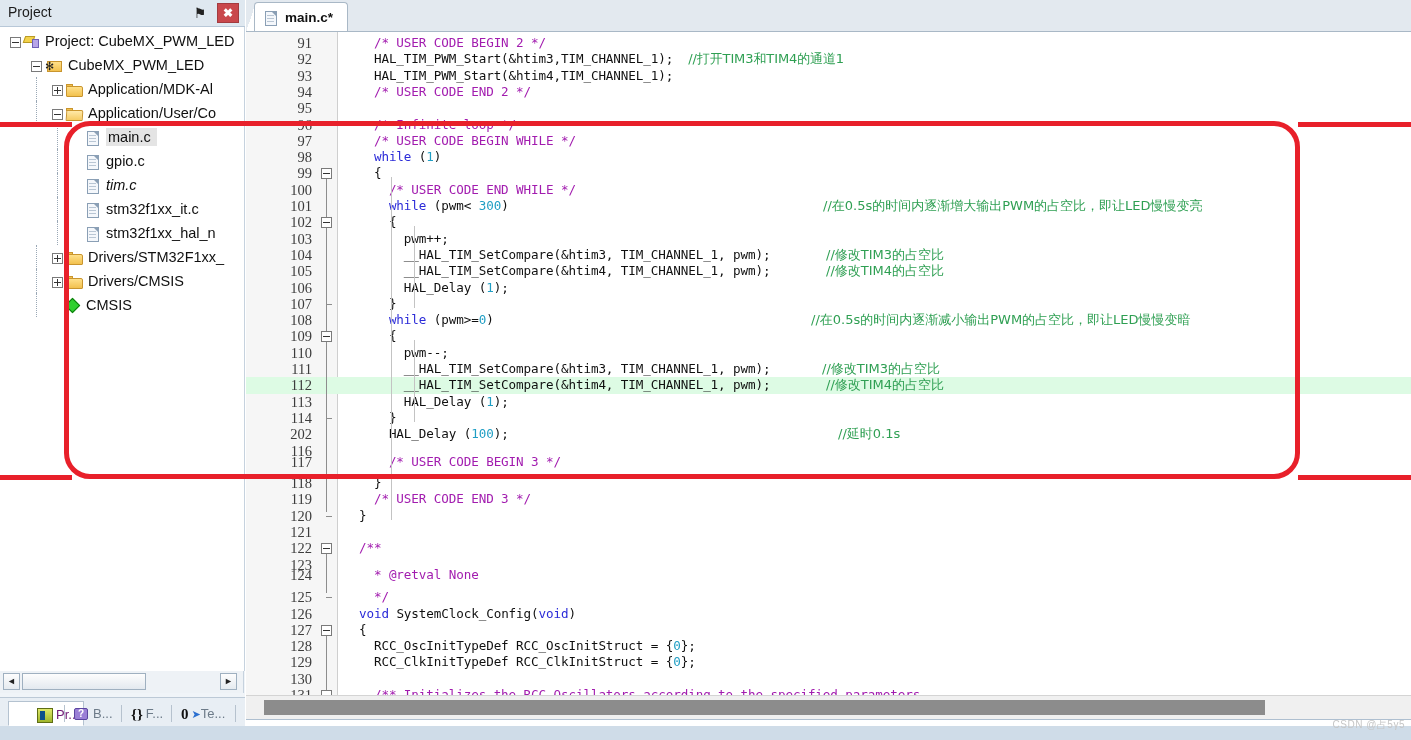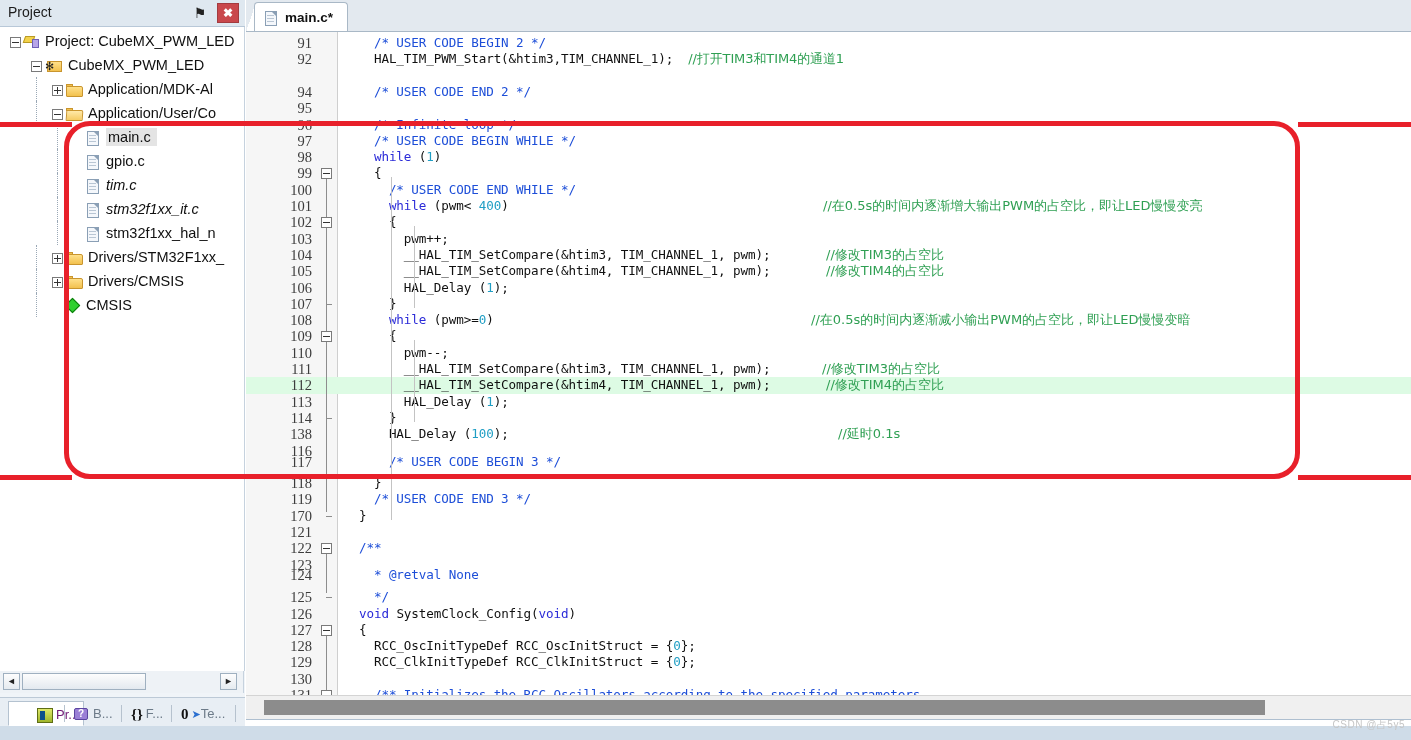--- a/index.html
+++ b/index.html
@@ -442,21 +442,21 @@
   }
   .codetext {
     position: absolute;
     left: 98px;
     line-height: 16.3px;
     color: #101010;
     font-family: "DejaVu Sans Mono", monospace;
     font-size: 12.6px;
     letter-spacing: -0.1px;
   }
-  .cmt { color: #1d4ed8; }
+  .cmt { color: #a21caf; }
   .kw  { color: #2b2bd8; }
   .num { color: #1f9ec4; }
 
   .fold-box {
     position: absolute;
     left: 75px;
     width: 11px; height: 11px;
     border: 1px solid #7a7a7a;
     background: #ffffff;
     box-sizing: border-box;
@@ -613,21 +613,21 @@
         </div>
         <div class="guide" style="left: 57px; top: 98px; height: 24px;"></div>
         <div class="tree-row" style="position: absolute; left: 0px; top: 122px; width: 244px;">
           <div style="position: absolute; left: 73px; top: 0px; white-space: nowrap;"><span class="expander none"></span><span class="icon-file"><span class="pg"></span><span class="ln" style="top:4px"></span><span class="ln" style="top:7px"></span><span class="ln" style="top:10px"></span></span><span class="tree-label">gpio.c</span></div>
         </div>
         <div class="guide" style="left: 57px; top: 122px; height: 24px;"></div>
         <div class="tree-row" style="position: absolute; left: 0px; top: 146px; width: 244px;">
           <div style="position: absolute; left: 73px; top: 0px; white-space: nowrap; font-style: italic;"><span class="expander none"></span><span class="icon-file"><span class="pg"></span><span class="ln" style="top:4px"></span><span class="ln" style="top:7px"></span><span class="ln" style="top:10px"></span></span><span class="tree-label">tim.c</span></div>
         </div>
         <div class="guide" style="left: 57px; top: 146px; height: 24px;"></div>
-        <div class="tree-row" style="position: absolute; left: 0px; top: 170px; width: 244px; font-style: italic;">
+        <div class="tree-row" style="position: absolute; left: 0px; top: 170px; width: 244px;">
           <div style="position: absolute; left: 73px; top: 0px; white-space: nowrap;"><span class="expander none"></span><span class="icon-file"><span class="pg"></span><span class="ln" style="top:4px"></span><span class="ln" style="top:7px"></span><span class="ln" style="top:10px"></span></span><span class="tree-label">stm32f1xx_it.c</span></div>
         </div>
         <div class="guide" style="left: 57px; top: 170px; height: 24px;"></div>
         <div class="tree-row" style="position: absolute; left: 0px; top: 194px; width: 244px;">
           <div style="position: absolute; left: 73px; top: 0px; white-space: nowrap;"><span class="expander none"></span><span class="icon-file"><span class="pg"></span><span class="ln" style="top:4px"></span><span class="ln" style="top:7px"></span><span class="ln" style="top:10px"></span></span><span class="tree-label">stm32f1xx_hal_n</span></div>
         </div>
         <div class="guide" style="left: 57px; top: 194px; height: 24px;"></div>
         <div class="tree-row" style="position: absolute; left: 0px; top: 218px; width: 244px;">
           <div style="position: absolute; left: 52px; top: 0px; white-space: nowrap;"><span class="expander plus"></span><span class="icon-folder"><span class="f-tab"></span><span class="f-body"></span></span><span class="tree-label">Drivers/STM32F1xx_</span></div>
         </div>
@@ -673,47 +673,48 @@
         </span><span>main.c*</span>
       </div>
     </div>
 
     <div id="code-view">
       <div id="gutter-bg"></div>
       <div id="fold-bg"></div>
       <div id="fold-sep"></div>
     <div class="code-line" style="top: 3px;"><span class="lineno">91</span><span class="codetext"><span class="cmt">    /* USER CODE BEGIN 2 */</span></span></div>
         <div class="code-line" style="top: 19.3px;"><span class="lineno">92</span><span class="codetext"><span>    HAL_TIM_PWM_Start(&amp;htim3,TIM_CHANNEL_1);  </span><span class="cmt cn">//打开TIM3和TIM4的通道1</span></span></div>
+        <div class="code-line" style="top: 35.6px;"><span class="lineno">93</span><span class="codetext"><span>    HAL_TIM_PWM_Start(&amp;htim4,TIM_CHANNEL_1);</span></span></div>
         <div class="code-line" style="top: 51.9px;"><span class="lineno">94</span><span class="codetext"><span class="cmt">    /* USER CODE END 2 */</span></span></div>
         <div class="code-line" style="top: 68.2px;"><span class="lineno">95</span><span class="codetext"><span></span></span></div>
         <div class="code-line" style="top: 84.5px;"><span class="lineno">96</span><span class="codetext"><span class="cmt">    /* Infinite loop */</span></span></div>
         <div class="code-line" style="top: 100.8px;"><span class="lineno">97</span><span class="codetext"><span class="cmt">    /* USER CODE BEGIN WHILE */</span></span></div>
         <div class="code-line" style="top: 117.1px;"><span class="lineno">98</span><span class="codetext"><span class="kw">    while</span><span> (</span><span class="num">1</span><span>)</span></span></div>
         <div class="code-line" style="top: 133.4px;"><span class="lineno">99</span><span class="codetext"><span>    {</span></span></div>
         <div class="code-line" style="top: 149.7px;"><span class="lineno">100</span><span class="codetext"><span class="cmt">      /* USER CODE END WHILE */</span></span></div>
-        <div class="code-line" style="top: 166px;"><span class="lineno">101</span><span class="codetext"><span class="kw">      while</span><span> (pwm&lt; </span><span class="num">400</span><span>)</span></span></div>
+        <div class="code-line" style="top: 166px;"><span class="lineno">101</span><span class="codetext"><span class="kw">      while</span><span> (pwm&lt; </span><span class="num">300</span><span>)</span></span></div>
         <div class="code-line" style="top: 182.3px;"><span class="lineno">102</span><span class="codetext"><span>      {</span></span></div>
         <div class="code-line" style="top: 198.6px;"><span class="lineno">103</span><span class="codetext"><span>        pwm++;</span></span></div>
         <div class="code-line" style="top: 214.9px;"><span class="lineno">104</span><span class="codetext"><span>        __HAL_TIM_SetCompare(&amp;htim3, TIM_CHANNEL_1, pwm);</span></span></div>
         <div class="code-line" style="top: 231.2px; padding-left: 28px;"><span class="lineno">105</span><span class="codetext"><span>        __HAL_TIM_SetCompare(&amp;htim4, TIM_CHANNEL_1, pwm);</span></span></div>
         <div class="code-line" style="top: 247.5px;"><span class="lineno">106</span><span class="codetext"><span>        HAL_Delay (</span><span class="num">1</span><span>);</span></span></div>
         <div class="code-line" style="top: 263.8px;"><span class="lineno">107</span><span class="codetext"><span>      }</span></span></div>
         <div class="code-line" style="top: 280.1px;"><span class="lineno">108</span><span class="codetext"><span class="kw">      while</span><span> (pwm&gt;=</span><span class="num">0</span><span>)</span></span></div>
         <div class="code-line" style="top: 296.4px;"><span class="lineno">109</span><span class="codetext"><span>      {</span></span></div>
         <div class="code-line" style="top: 312.7px;"><span class="lineno">110</span><span class="codetext"><span>        pwm--;</span></span></div>
         <div class="code-line" style="top: 329px;"><span class="lineno">111</span><span class="codetext"><span>        __HAL_TIM_SetCompare(&amp;htim3, TIM_CHANNEL_1, pwm);</span></span></div>
         <div class="code-line hl" style="top: 345.3px;"><span class="lineno">112</span><span class="codetext"><span>        __HAL_TIM_SetCompare(&amp;htim4, TIM_CHANNEL_1, pwm);</span></span></div>
         <div class="code-line" style="top: 361.6px;"><span class="lineno">113</span><span class="codetext"><span>        HAL_Delay (</span><span class="num">1</span><span>);</span></span></div>
         <div class="code-line" style="top: 377.9px;"><span class="lineno">114</span><span class="codetext"><span>      }</span></span></div>
-        <div class="code-line" style="top: 394.2px;"><span class="lineno">138</span><span class="codetext"><span>      HAL_Delay (</span><span class="num">100</span><span>);</span></span></div>
+        <div class="code-line" style="top: 394.2px;"><span class="lineno">202</span><span class="codetext"><span>      HAL_Delay (</span><span class="num">100</span><span>);</span></span></div>
         <div class="code-line" style="top: 410.5px;"><span class="lineno">116</span><span class="codetext"><span></span></span></div>
         <div class="code-line" style="top: 422px;"><span class="lineno">117</span><span class="codetext"><span class="cmt">      /* USER CODE BEGIN 3 */</span></span></div>
         <div class="code-line" style="top: 443.1px;"><span class="lineno">118</span><span class="codetext"><span>    }</span></span></div>
         <div class="code-line" style="top: 459.4px;"><span class="lineno">119</span><span class="codetext"><span class="cmt">    /* USER CODE END 3 */</span></span></div>
-        <div class="code-line" style="top: 475.7px;"><span class="lineno">170</span><span class="codetext"><span>  }</span></span></div>
+        <div class="code-line" style="top: 475.7px;"><span class="lineno">120</span><span class="codetext"><span>  }</span></span></div>
         <div class="code-line" style="top: 492px;"><span class="lineno">121</span><span class="codetext"><span></span></span></div>
         <div class="code-line" style="top: 508.3px;"><span class="lineno">122</span><span class="codetext"><span class="cmt">  /**</span></span></div>
         <div class="code-line" style="top: 524.6px;"><span class="lineno">123</span></div>
         <div class="code-line" style="top: 535px;"><span class="lineno">124</span><span class="codetext"><span class="cmt">    * @retval None</span></span></div>
         <div class="code-line" style="top: 557.2px;"><span class="lineno">125</span><span class="codetext"><span class="cmt">    */</span></span></div>
         <div class="code-line" style="top: 573.5px;"><span class="lineno">126</span><span class="codetext"><span class="kw">  void</span><span> SystemClock_Config(</span><span class="kw">void</span><span>)</span></span></div>
         <div class="code-line" style="top: 589.8px;"><span class="lineno">127</span><span class="codetext"><span>  {</span></span></div>
         <div class="code-line" style="top: 606.1px;"><span class="lineno">128</span><span class="codetext"><span>    RCC_OscInitTypeDef RCC_OscInitStruct = {</span><span class="num">0</span><span>};</span></span></div>
         <div class="code-line" style="top: 622.4px;"><span class="lineno">129</span><span class="codetext"><span>    RCC_ClkInitTypeDef RCC_ClkInitStruct = {</span><span class="num">0</span><span>};</span></span></div>
         <div class="code-line" style="top: 638.7px;"><span class="lineno">130</span><span class="codetext"><span></span></span></div>

